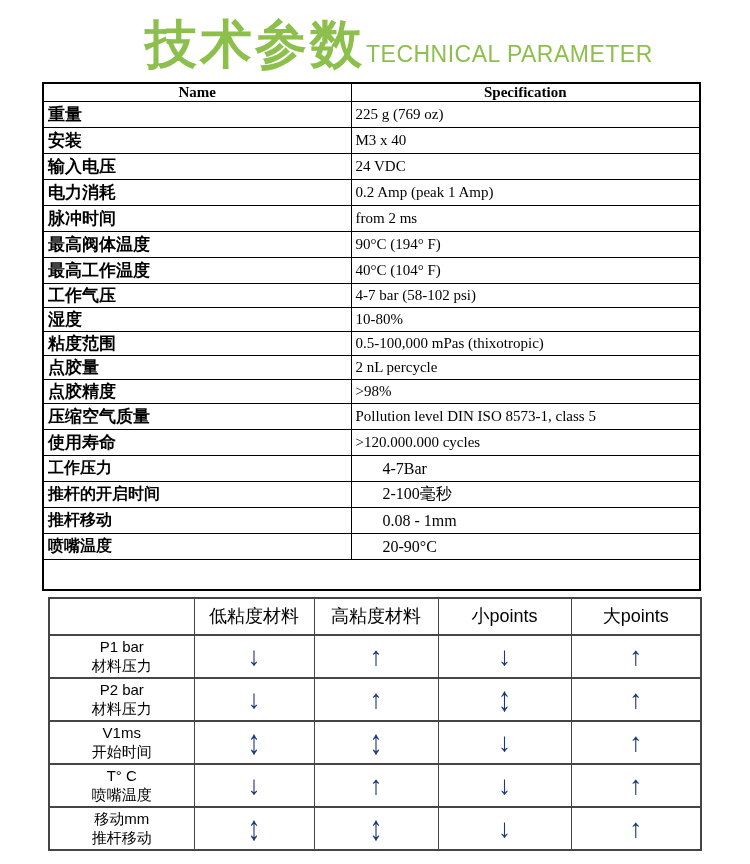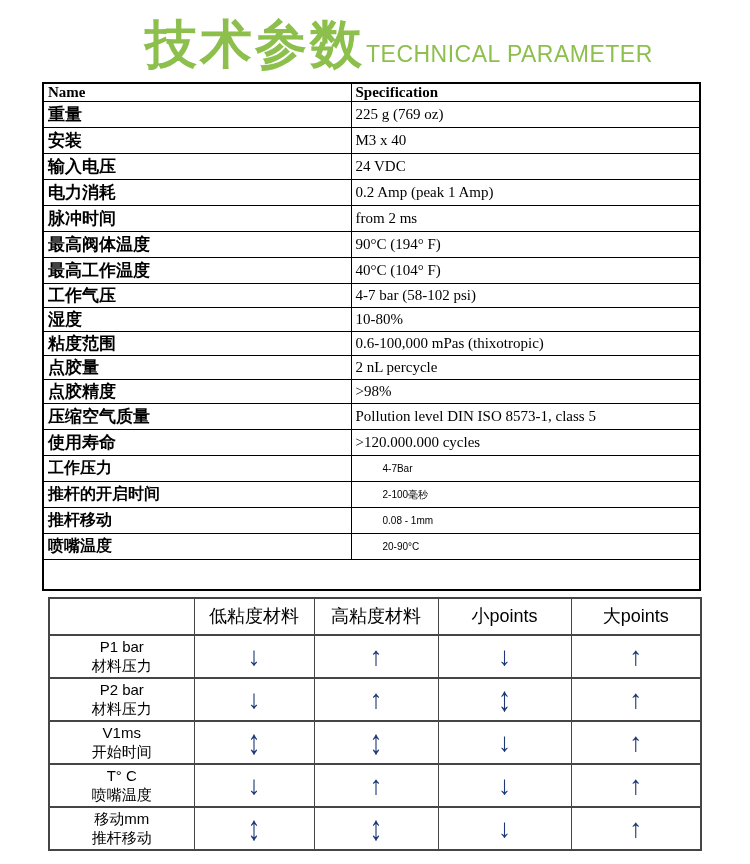--- a/index.html
+++ b/index.html
@@ -32,32 +32,32 @@
     border:1px solid #000;
     padding:0 4px; overflow:hidden; white-space:nowrap;
     vertical-align:middle;
   }
   .spec tr { height:26px; }
   .spec tr.hdr { height:17px; }
   .spec tr.compact { height:21px; }
   .spec tr.filler { height:30px; }
   .spec th {
     font-family:"Liberation Serif", serif;
-    font-weight:bold; font-size:15px; text-align:left;
+    font-weight:bold; font-size:15px; text-align:center;
   }
   .spec td.name {
     font-family:"Liberation Serif", serif;
     font-weight:bold; font-size:17px;
   }
   .spec td.value {
     font-family:"Liberation Serif", serif;
     font-size:15px;
   }
   .spec tr.alt td.name  { font-family:"Liberation Sans", sans-serif; font-size:16px; font-weight:bold; }
-  .spec tr.alt td.value { font-family:Liberation Sans, sans-serif; font-size:10px;padding-left:31px; }
+  .spec tr.alt td.value { font-family:Liberation Serif, serif; font-size:16px;padding-left:31px; }
 
   
   table.cmp {
     border-collapse:collapse; table-layout:fixed;
     width:652px; margin:6px 0 0 48px;
     border:2px solid #454545;
     text-align:center;
   }
   .cmp th, .cmp td {
     border:1px solid #454545;
@@ -119,21 +119,21 @@
       <tr class="compact">
         <td class="name">工作气压</td>
         <td class="value">4-7 bar (58-102 psi)</td>
       </tr>
       <tr class="compact">
         <td class="name">湿度</td>
         <td class="value">10-80%</td>
       </tr>
       <tr class="compact">
         <td class="name">粘度范围</td>
-        <td class="value">0.6-100,000 mPas (thixotropic)</td>
+        <td class="value">0.5-100,000 mPas (thixotropic)</td>
       </tr>
       <tr class="compact">
         <td class="name">点胶量</td>
         <td class="value">2 nL percycle</td>
       </tr>
       <tr class="compact">
         <td class="name">点胶精度</td>
         <td class="value">&gt;98%</td>
       </tr>
       <tr>

